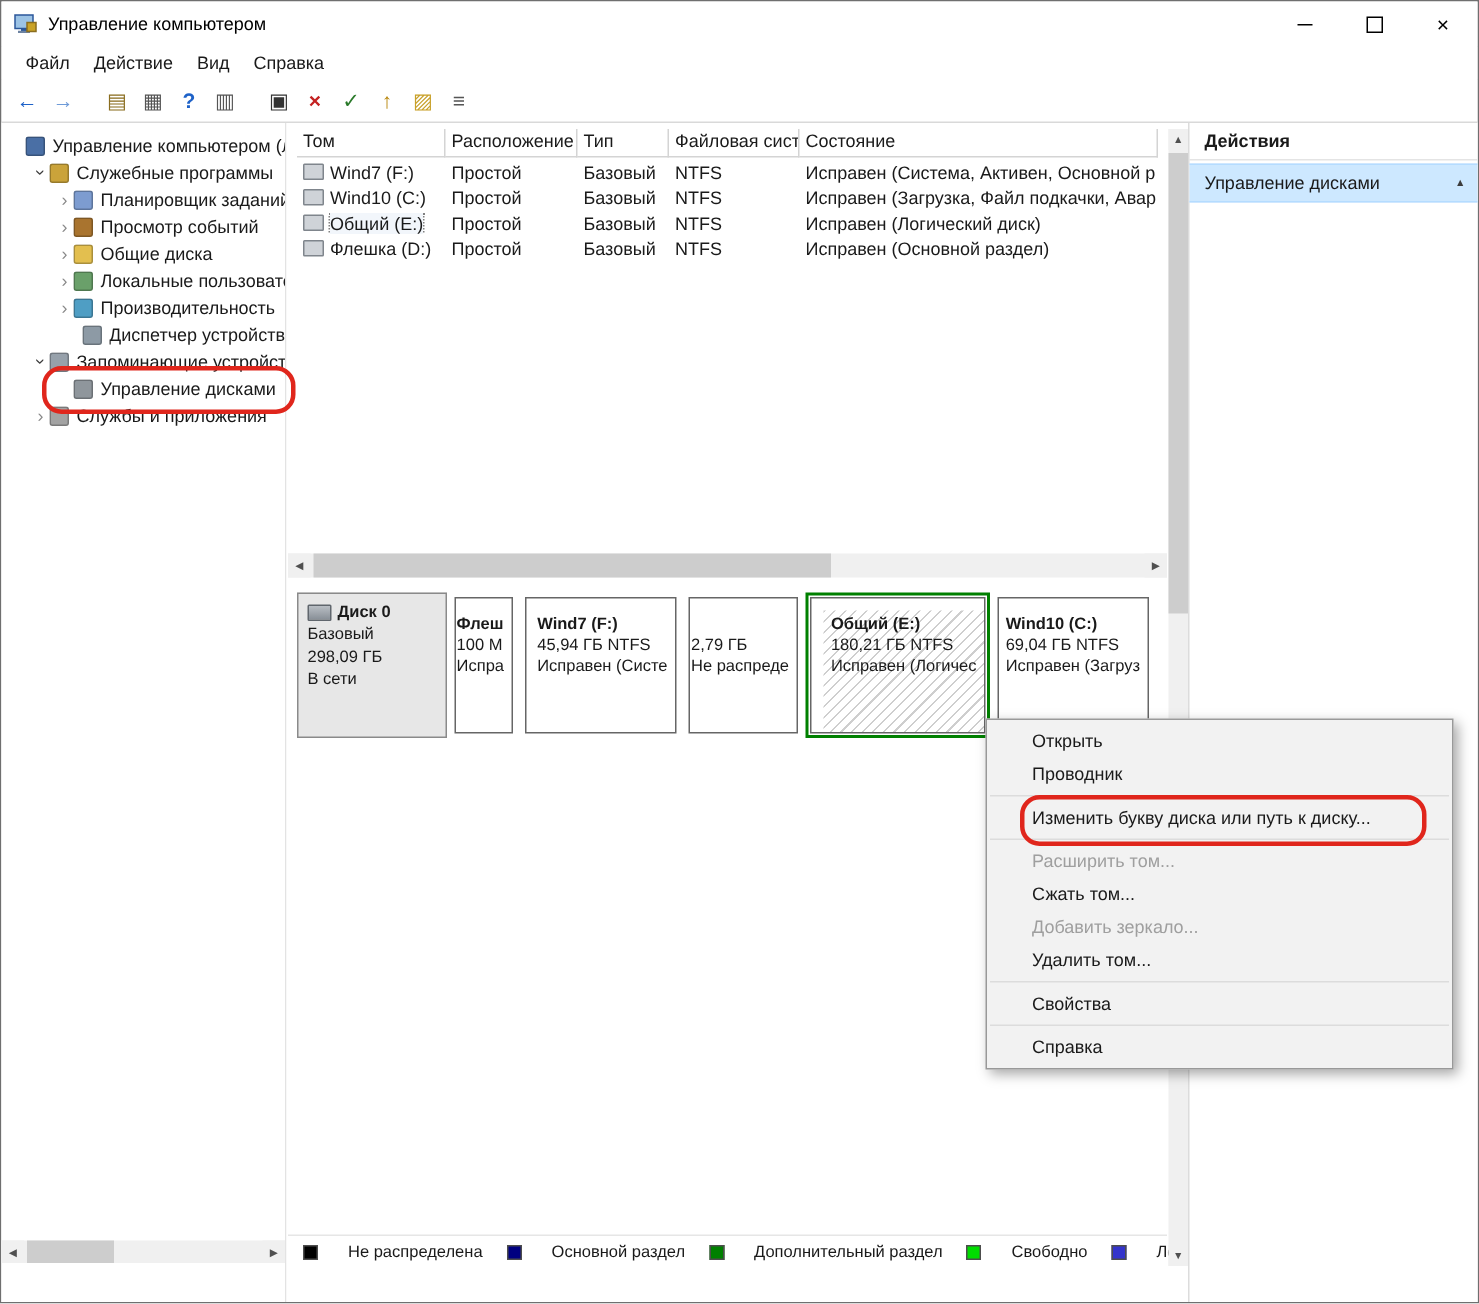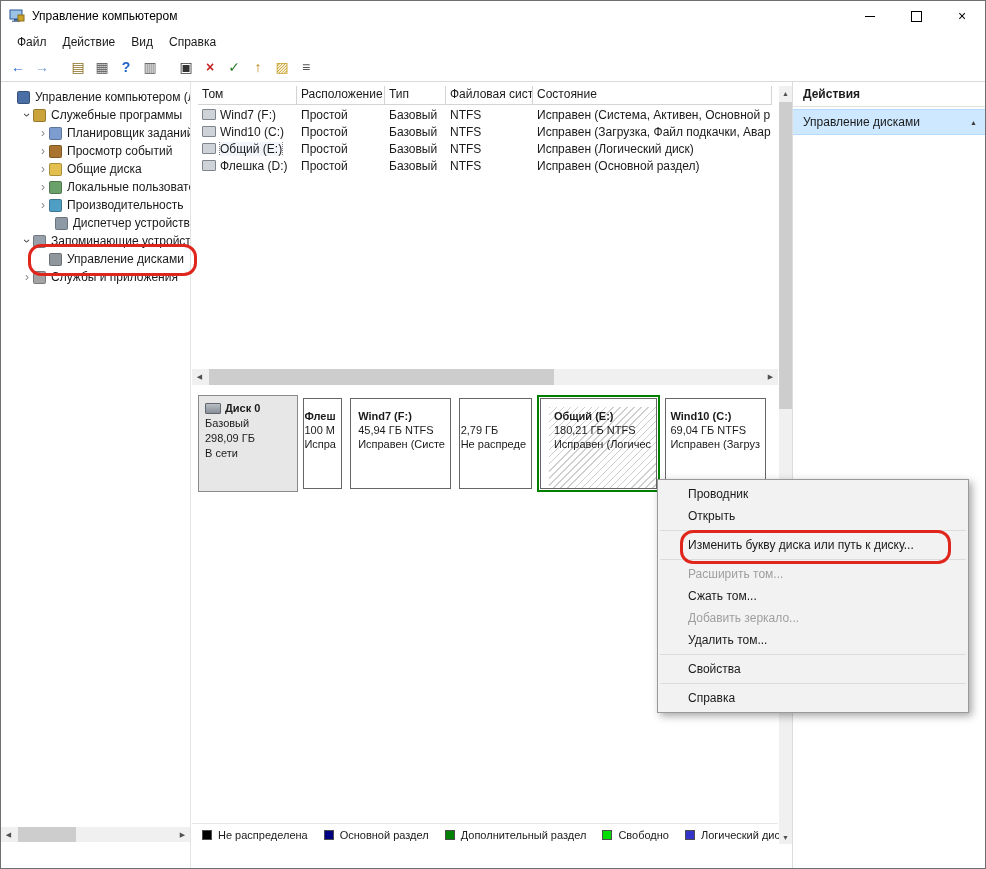--- a/index.html
+++ b/index.html
@@ -69,21 +69,21 @@
   .part-outer.extended{border-color:#008000;}
   .part-box{height:100%;border:1px solid #666;box-sizing:border-box;display:flex;flex-direction:column;background:#fff;overflow:hidden;align-items:flex-end;}
   .part-strip{height:8px;flex:0 0 8px;}
   .part-body{flex:1;padding:2px 5px;font-size:11px;line-height:14px;}
   .part-body.hatched{background-image:repeating-linear-gradient(135deg,rgba(80,80,80,.28) 0 1px,transparent 1px 5px);}
   .p-line{height:14px;white-space:nowrap;overflow:hidden;}
   .p-line.b{font-weight:bold;}
 
   
   .legend{position:absolute;left:1px;right:14px;top:741px;height:22px;display:flex;align-items:center;padding-left:10px;border-top:1px solid #e6e6e6;font-size:11px;}
-  .legend-item{display:inline-flex;align-items:center;gap:6px;margin-right:16px;white-space:nowrap;}
+  .legend-item{display:inline-flex;align-items:center;gap:20px;margin-right:16px;white-space:nowrap;}
   .swatch{width:10px;height:10px;border:1px solid #4d4d4d;box-sizing:border-box;display:inline-block;}
 
   
   .actions-pane{position:absolute;right:0;top:0;bottom:0;width:193px;border-left:1px solid #dcdcdc;background:#fff;box-sizing:border-box;}
   .actions-title{height:24px;line-height:24px;padding-left:10px;font-weight:bold;border-bottom:1px solid #e4e4e4;}
   .actions-sel{height:24px;background:var(--selection,#cde8ff);border-top:1px solid #b5dcff;border-bottom:1px solid #b5dcff;display:flex;align-items:center;padding:0 8px 0 10px;margin-top:2px;}
   .actions-sel .lbl{flex:1;white-space:nowrap;overflow:hidden;}
   .tiny-arrow{font-size:7px;color:#3c3c3c;}
   .actions-more{height:26px;display:flex;align-items:center;padding:0 8px 0 22px;}
   .actions-more .lbl{flex:1;white-space:nowrap;overflow:hidden;}
@@ -385,22 +385,22 @@
     <div class="actions-pane">
       <div class="actions-title">Действия</div>
       <div class="actions-sel">
         <span class="lbl">Управление дисками</span>
         <span class="tiny-arrow">▲</span>
       </div>
     </div>
   </div>
 
   <div class="context-menu" id="context-menu">
+      <div class="menu-item">Открыть</div>
       <div class="menu-item">Проводник</div>
-      <div class="menu-item">Открыть</div>
       <div class="menu-sep"></div>
       <div class="menu-item">Изменить букву диска или путь к диску...</div>
       <div class="menu-sep"></div>
       <div class="menu-item disabled">Расширить том...</div>
       <div class="menu-item">Сжать том...</div>
       <div class="menu-item disabled">Добавить зеркало...</div>
       <div class="menu-item">Удалить том...</div>
       <div class="menu-sep"></div>
       <div class="menu-item">Свойства</div>
       <div class="menu-sep"></div>

